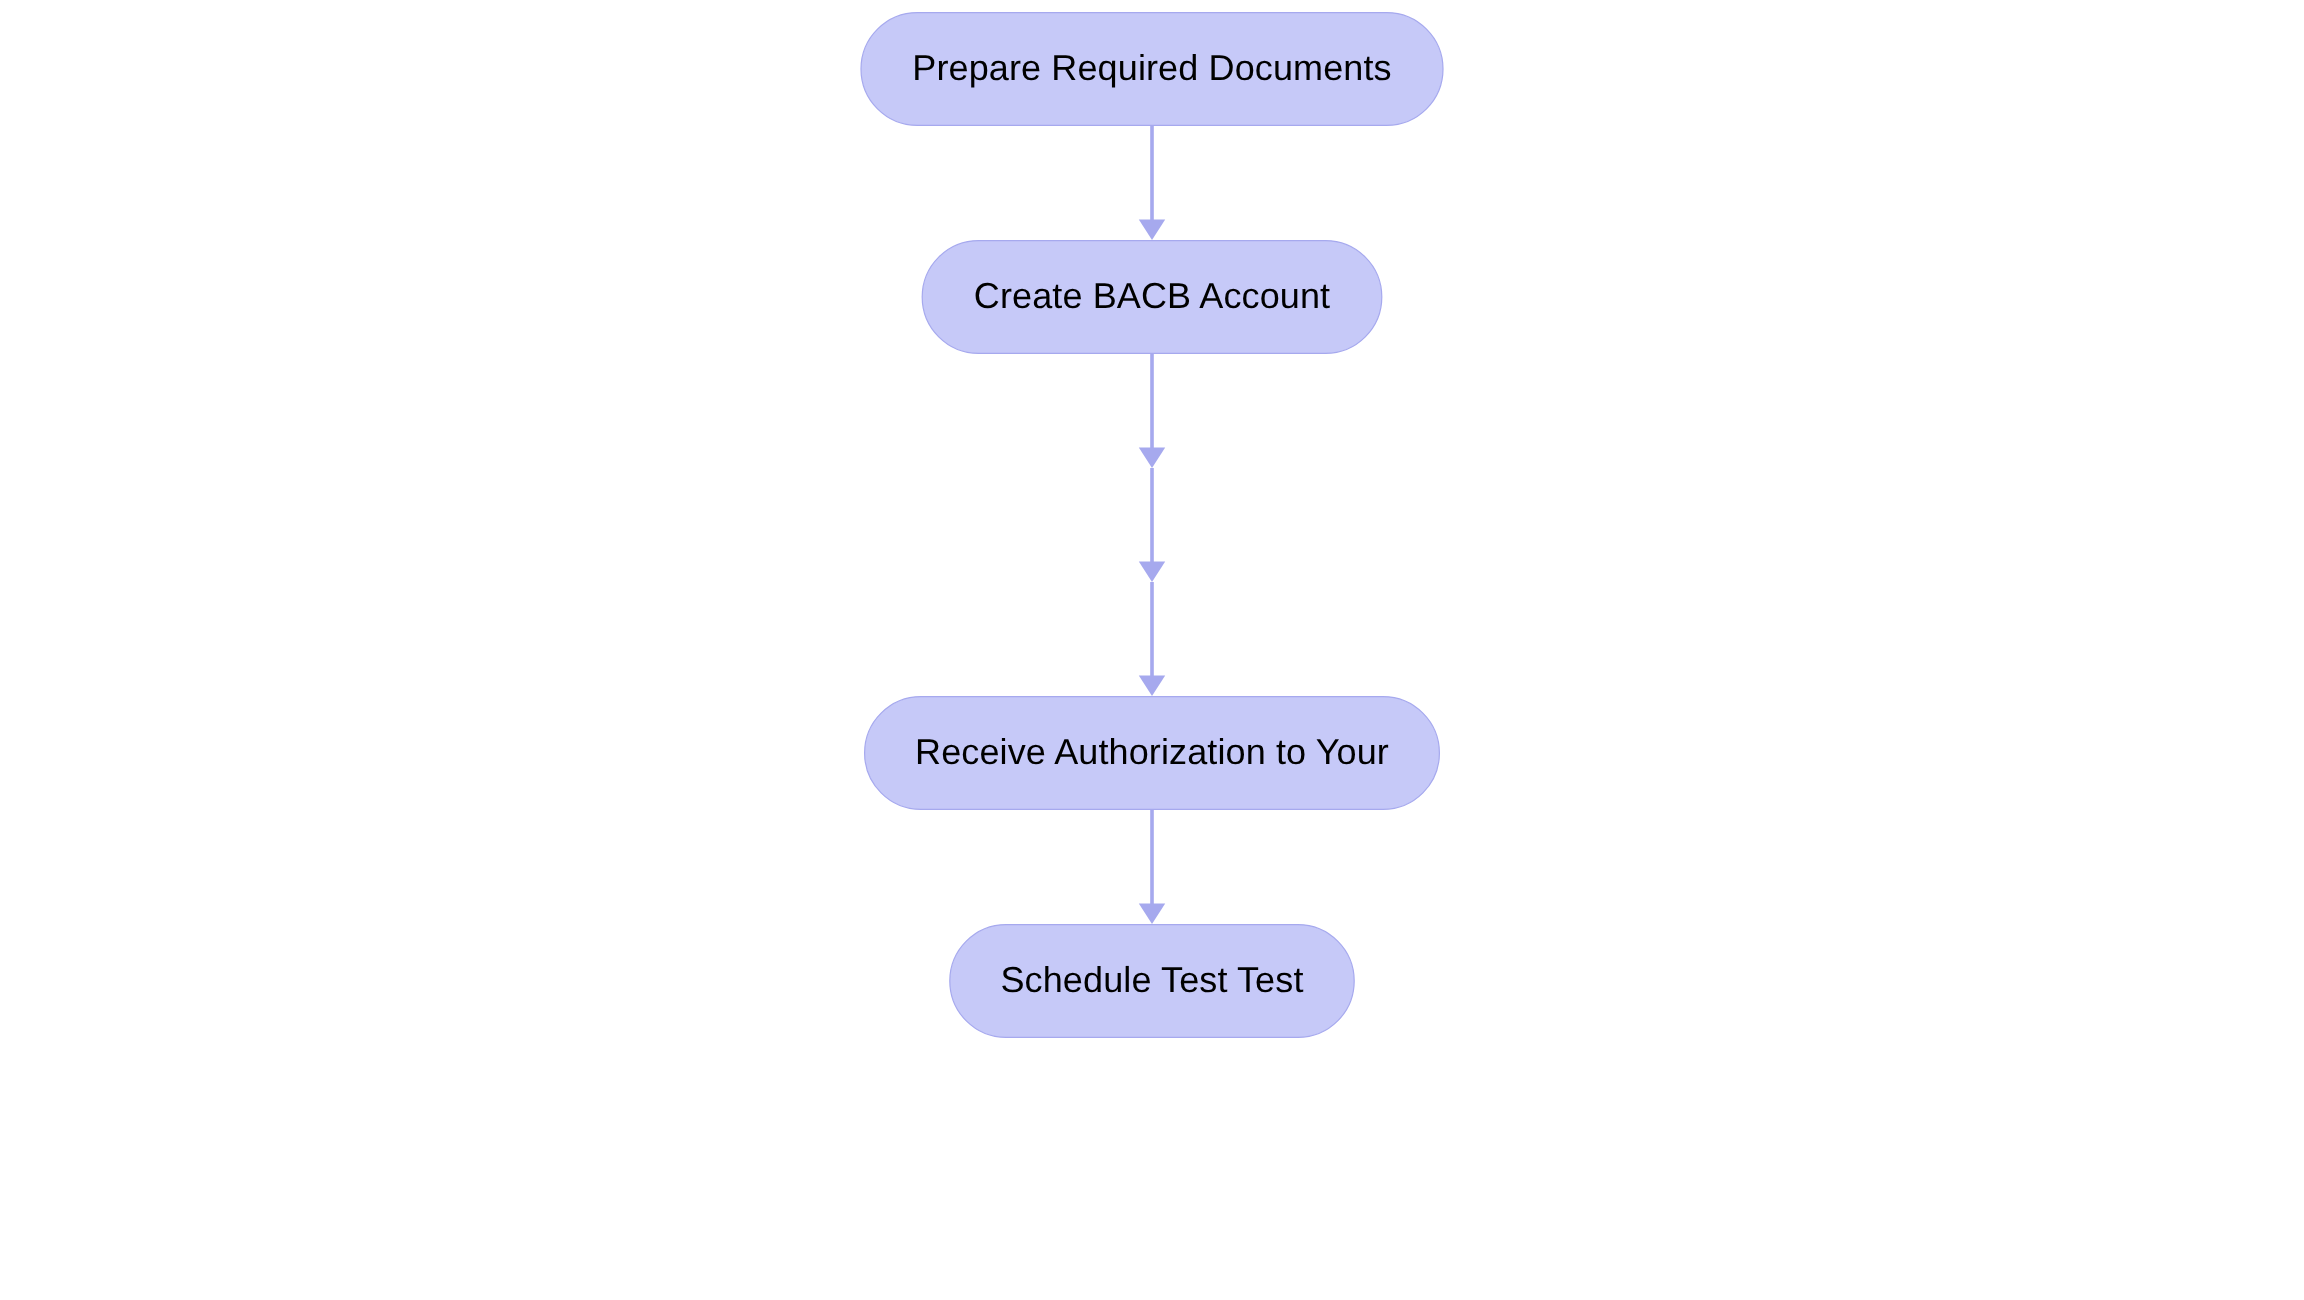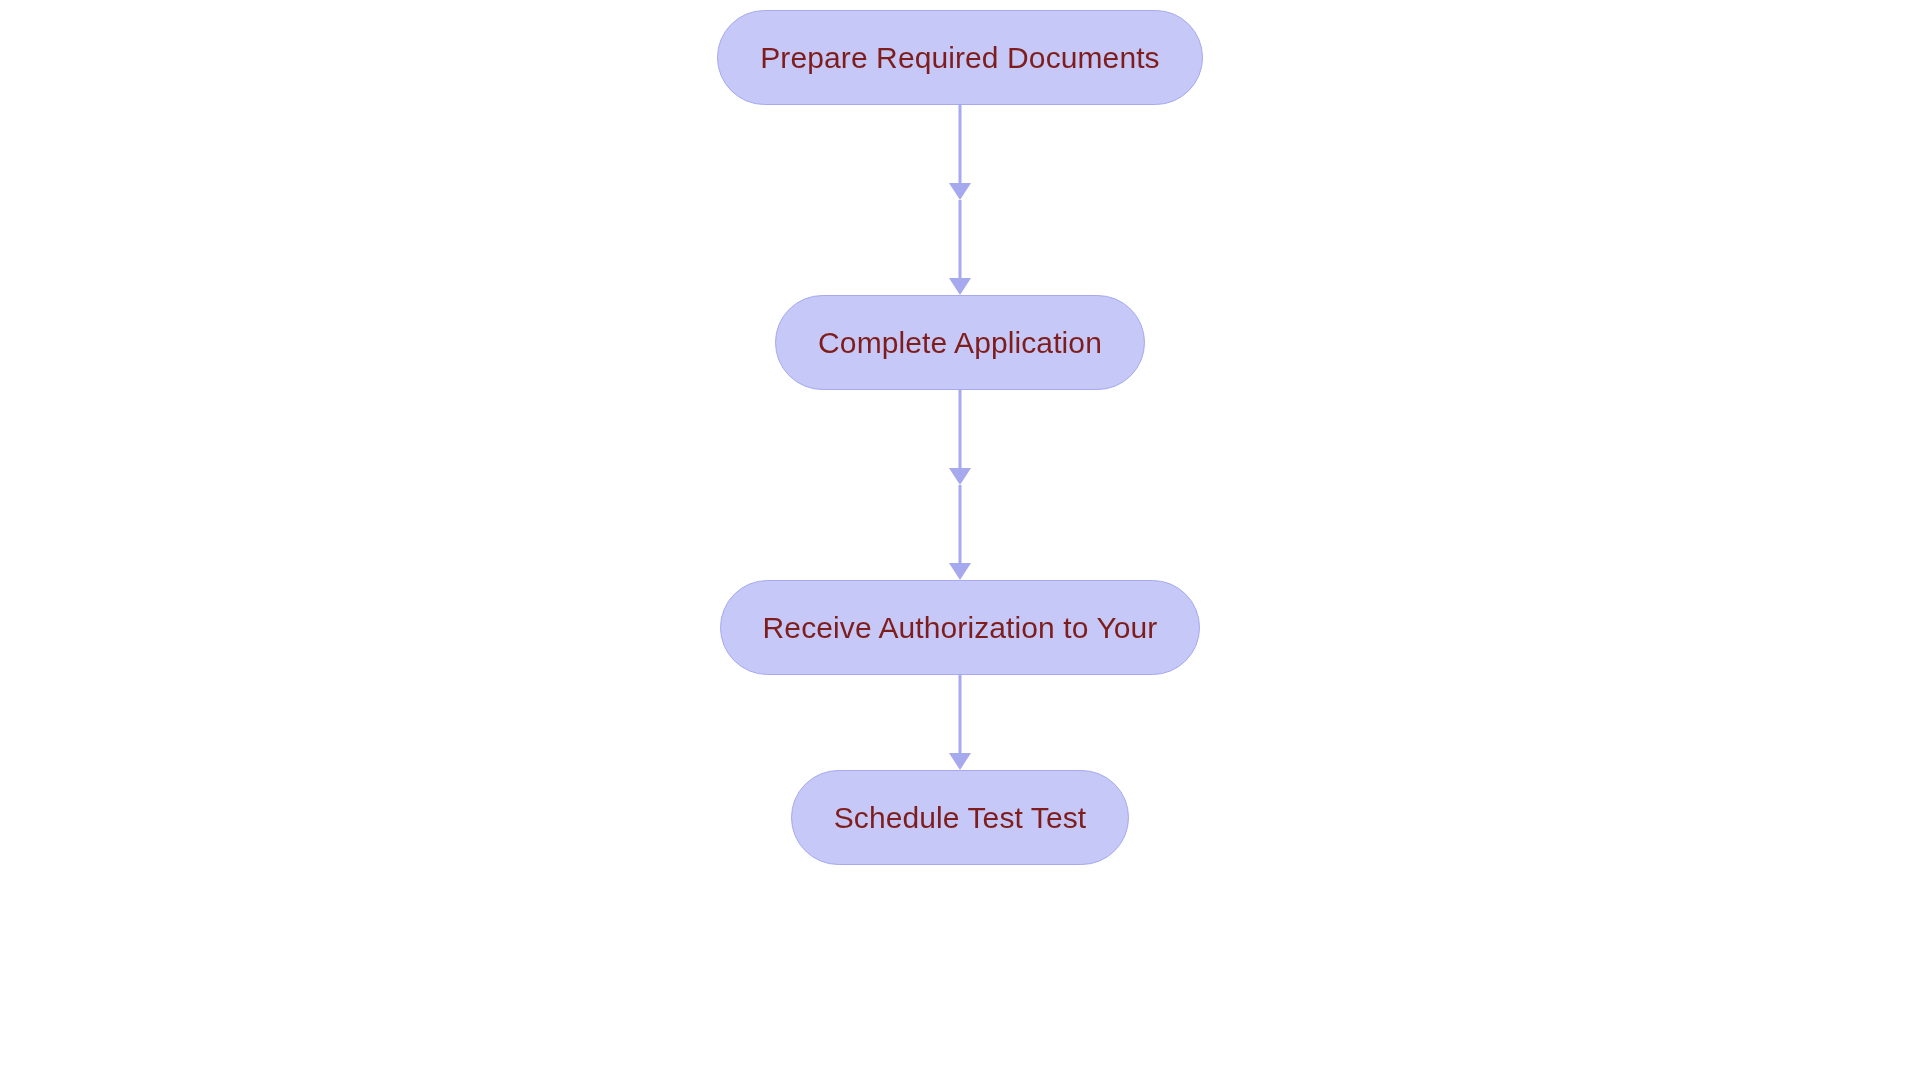--- a/index.html
+++ b/index.html
@@ -39,21 +39,21 @@
   .flow-node {
     display: flex;
     align-items: center;
     justify-content: center;
     height: 95px;
     box-sizing: border-box;
     padding: 0 42px;
     background: #c6c9f8;
     border: 1.6px solid #a6a9ee;
     border-radius: 47.5px;
-    color: #7f1d1d;
+    color: #000000;
     font-size: 30px;
     font-weight: 400;
     letter-spacing: 0.1px;
     white-space: nowrap;
     line-height: 1;
   }
 
   .flow-connector {
     position: relative;
     width: 24px;
@@ -91,29 +91,29 @@
 
     <div class="flow-node">
       <span>Prepare Required Documents</span>
     </div>
 
     <div class="flow-connector">
       <div class="conn-line"></div>
       <div class="conn-head"></div>
     </div>
 
+    <div class="flow-node">
+      <span>Create BACB Account</span>
+    </div>
 
     <div class="flow-connector">
       <div class="conn-line"></div>
       <div class="conn-head"></div>
     </div>
 
-    <div class="flow-node">
-      <span>Complete Application</span>
-    </div>
 
     <div class="flow-connector">
       <div class="conn-line"></div>
       <div class="conn-head"></div>
     </div>
 
 
     <div class="flow-connector">
       <div class="conn-line"></div>
       <div class="conn-head"></div>

